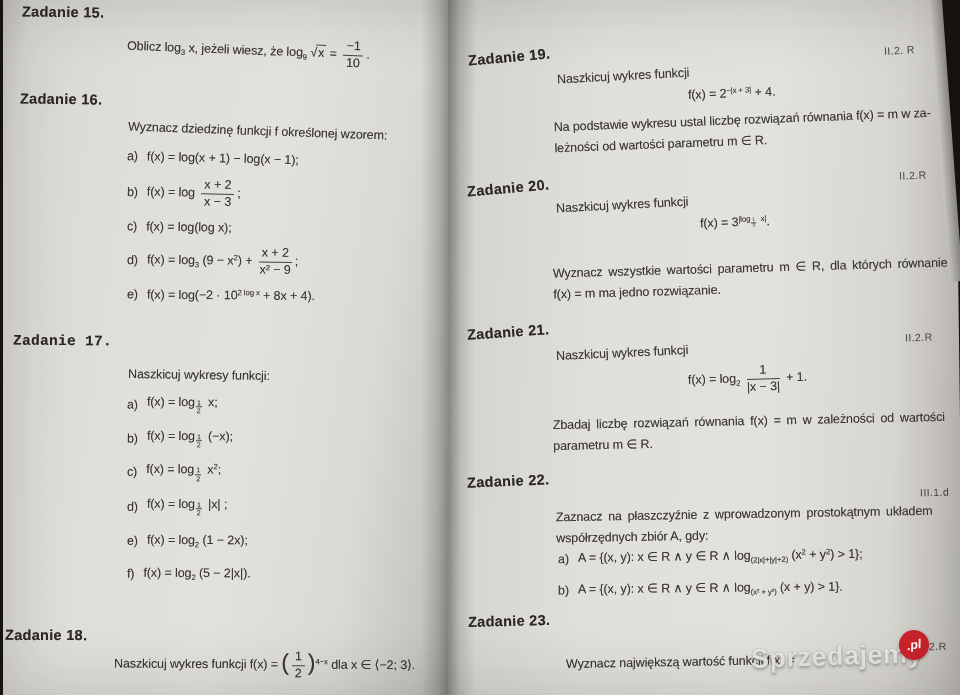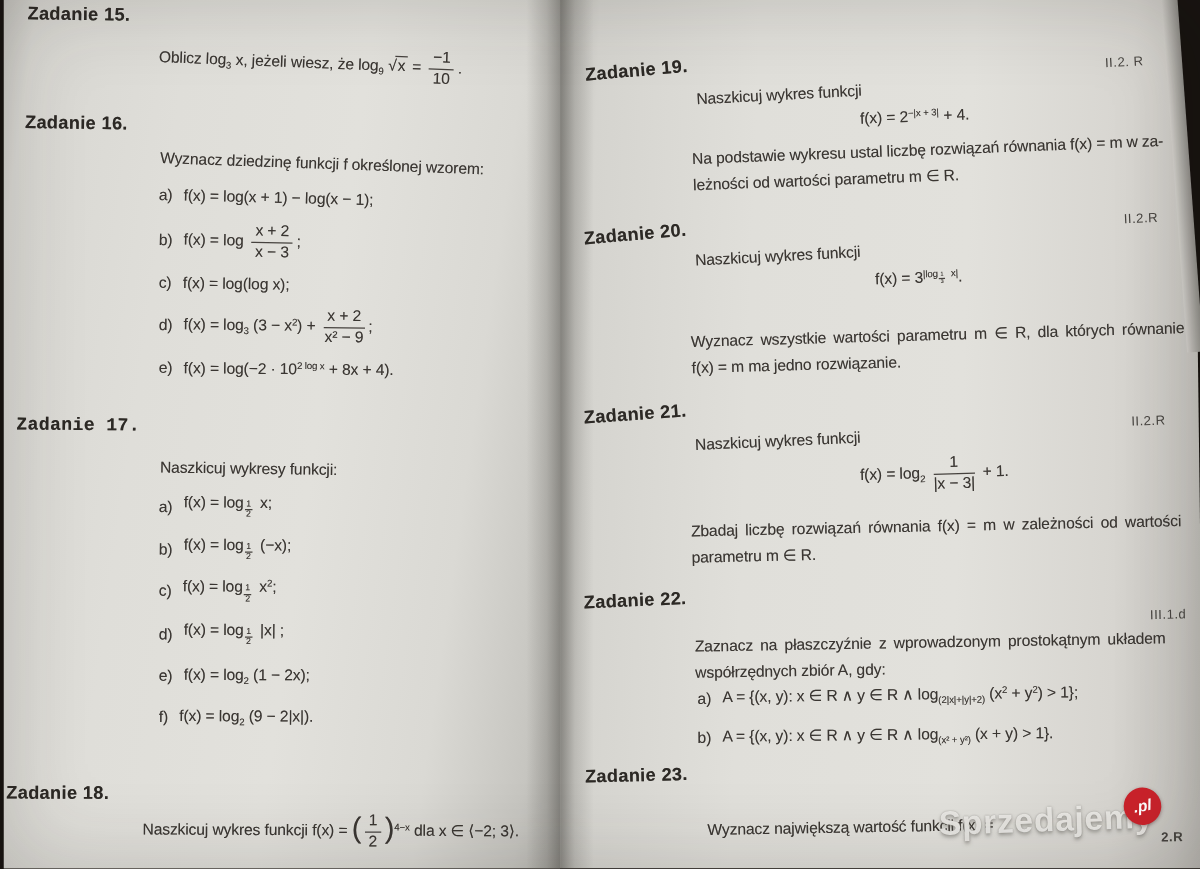--- a/index.html
+++ b/index.html
@@ -68,21 +68,21 @@
   <div class="tb row" style="left:127px;top:178px;transform:rotate(1.1deg);">
     <span>b)</span>
     <span><span>f(x) = log </span><span class="m-frac"><span class="m-num">x + 2</span><span class="m-den">x − 3</span></span><span>;</span></span>
   </div>
   <div class="tb row" style="left:127px;top:220px;transform:rotate(.9deg);">
     <span>c)</span>
     <span><span>f(x) = log(log x);</span></span>
   </div>
   <div class="tb row" style="left:127px;top:246px;transform:rotate(.7deg);">
     <span>d)</span>
-    <span><span>f(x) = log</span><span class="m-sub">3</span><span> (3 − x</span><span class="m-sup">2</span><span>) + </span><span class="m-frac"><span class="m-num">x + 2</span><span class="m-den">x² − 9</span></span><span>;</span></span>
+    <span><span>f(x) = log</span><span class="m-sub">3</span><span> (9 − x</span><span class="m-sup">2</span><span>) + </span><span class="m-frac"><span class="m-num">x + 2</span><span class="m-den">x² − 9</span></span><span>;</span></span>
   </div>
   <div class="tb row" style="left:127px;top:288px;transform:rotate(.5deg);">
     <span>e)</span>
     <span><span>f(x) = log(−2 · 10</span><span class="m-sup">2 log x</span><span> + 8x + 4).</span></span>
   </div>
 
   <div class="hdr" style="left:13px;top:333px;transform:rotate(.5deg);font-family:Liberation Mono, monospace;">Zadanie 17.</div>
   <div class="tb" style="left:128px;top:368px;transform:rotate(.8deg);">Naszkicuj wykresy funkcji:</div>
   <div class="tb row" style="left:127px;top:395px;transform:rotate(.5deg);">
     <span>a)</span>
@@ -99,21 +99,21 @@
   <div class="tb row" style="left:127px;top:497px;transform:rotate(.4deg);">
     <span>d)</span>
     <span><span>f(x) = log</span><span class="m-fracsub"><span class="m-num">1</span><span class="m-den">2</span></span><span> |x| ;</span></span>
   </div>
   <div class="tb row" style="left:127px;top:533px;transform:rotate(.3deg);">
     <span>e)</span>
     <span><span>f(x) = log</span><span class="m-sub">2</span><span> (1 − 2x);</span></span>
   </div>
   <div class="tb row" style="left:127px;top:566px;transform:rotate(.3deg);">
     <span>f)</span>
-    <span><span>f(x) = log</span><span class="m-sub">2</span><span> (9 − 2|x|).</span></span>
+    <span><span>f(x) = log</span><span class="m-sub">2</span><span> (5 − 2|x|).</span></span>
   </div>
 
   <div class="hdr" style="left:5px;top:627px;transform:rotate(.2deg);">Zadanie 18.</div>
   <div class="tb" style="left:114px;top:650px;transform:rotate(.3deg);"><span>Naszkicuj wykres funkcji f(x) = </span><span class="m-bigp">(</span><span class="m-frac"><span class="m-num">1</span><span class="m-den">2</span></span><span class="m-bigp">)</span><span class="m-sup">4−x</span><span> dla x ∈ ⟨−2; 3⟩.</span></div>
 
   <div class="hdr" style="left:468px;top:49px;transform:rotate(-5deg);">Zadanie 19.</div>
   <div class="mk" style="left:884px;top:44px;transform:rotate(-3deg);">II.2. R</div>
   <div class="tb" style="left:557px;top:69px;transform:rotate(-3deg);">Naszkicuj wykres funkcji</div>
   <div class="tb" style="left:688px;top:86px;transform:rotate(-2.2deg);"><span>f(x) = 2</span><span class="m-sup">−|x + 3|</span><span> + 4.</span></div>
   <div class="tb para" style="left:554px;top:110px;transform:rotate(-2.2deg);">
@@ -149,17 +149,17 @@
     <span>a)</span>
     <span><span>A = {(x, y): x ∈ R ∧ y ∈ R ∧ log</span><span class="m-sub">(2|x|+|y|+2)</span><span> (x</span><span class="m-sup">2</span><span> + y</span><span class="m-sup">2</span><span>) &gt; 1};</span></span>
   </div>
   <div class="tb row" style="left:558px;top:580px;transform:rotate(-.6deg);">
     <span>b)</span>
     <span><span>A = {(x, y): x ∈ R ∧ y ∈ R ∧ log</span><span class="m-sub">(x² + y²)</span><span> (x + y) &gt; 1}.</span></span>
   </div>
 
   <div class="hdr" style="left:468px;top:613px;transform:rotate(-1.4deg);">Zadanie 23.</div>
   <div class="tb" style="left:566px;top:655px;transform:rotate(-1deg);">Wyznacz największą wartość funkcji f(x) =</div>
-  <div class="mk" style="left:929px;top:664px;transform:rotate(-1deg);font-weight:bold;">2.R</div>
+  <div class="mk" style="left:929px;top:640px;transform:rotate(-1deg);">2.R</div>
 
   <div class="wm">Sprzedajemy</div>
   <div class="wm-badge">.pl</div>
 </div>
 
 </body></html>

